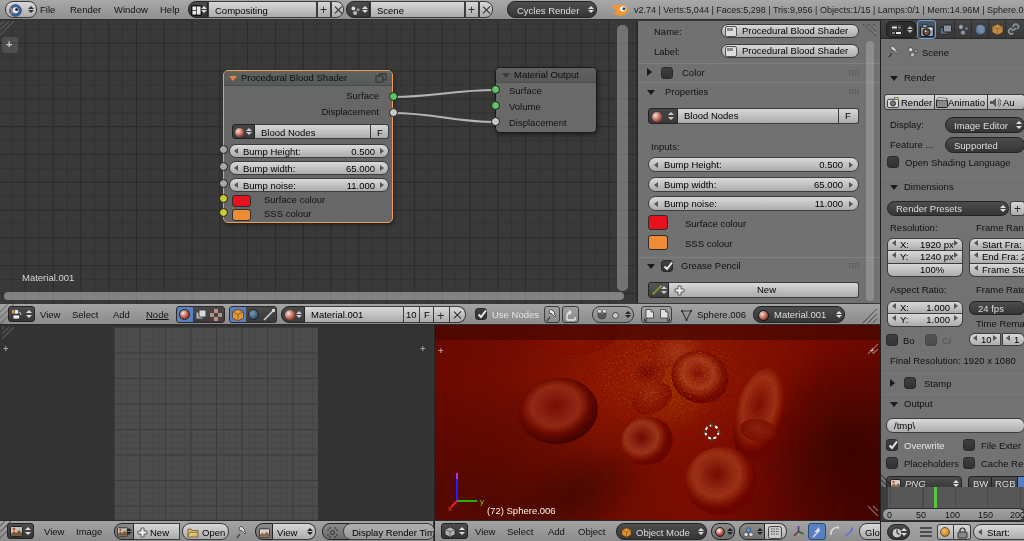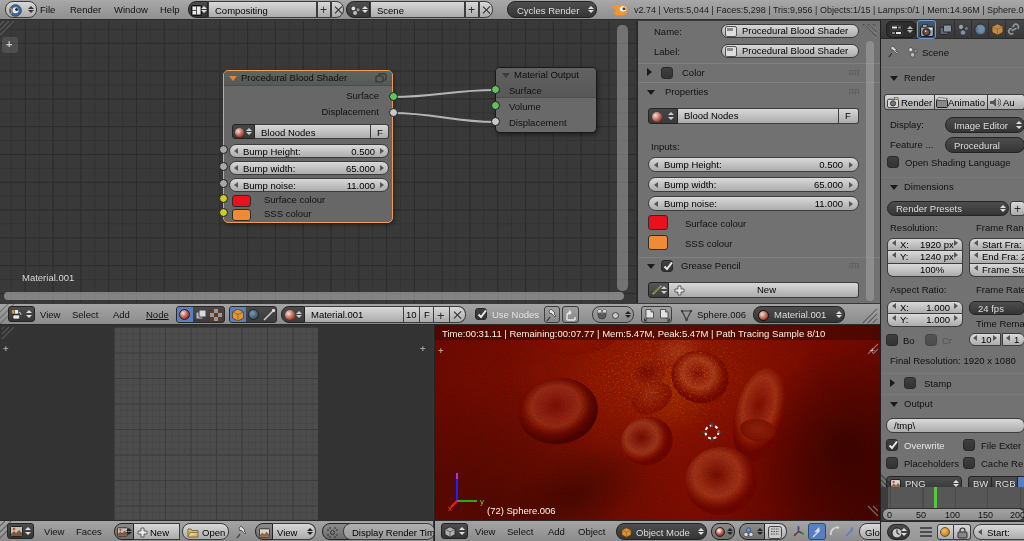--- a/index.html
+++ b/index.html
@@ -136,21 +136,21 @@
   <div class="abs" style="left:2px;top:16px;width:16px;height:16px;background:rgba(120,120,120,.35);border-radius:3px;">
     <div style="position:absolute;left:4px;top:1px;color:#ccc;font-size:11px;font-weight:bold;">+</div>
   </div>
 
   <svg class="abs" style="left:0;top:0;" width="637" height="282" viewBox="0 0 637 282">
     <path d="M 393,76 C 433,76 455,69 495,69" stroke="#b4b4b4" stroke-width="2" fill="none"></path>
     <path d="M 393,92 C 433,92 455,101 495,101" stroke="#b4b4b4" stroke-width="2" fill="none"></path>
   </svg>
 
   <div class="abs" style="left:495px;top:46px;width:102px;height:66px;background:#696969;border:1px solid #191919;border-radius:5px;box-shadow:1px 2px 4px rgba(0,0,0,.45);">
-    <div class="abs" style="left:0;top:0;right:0;height:30px;background:linear-gradient(180deg,#616161,#585858);border-radius:4px 4px 0 0;border-bottom:1px solid #4e4e4e;">
+    <div class="abs" style="left:0;top:0;right:0;height:15px;background:linear-gradient(180deg,#616161,#585858);border-radius:4px 4px 0 0;border-bottom:1px solid #4e4e4e;">
       <span style="position:absolute;left:6px;top:3px;font-size:8px;color:#3c3c3c;"><i class="ttd"></i></span>
       <span style="position:absolute;left:18px;top:1px;color:#0e0e0e;">Material Output</span>
     </div>
     <div class="txt" style="left:13px;top:17px;">Surface</div>
     <div class="txt" style="left:13px;top:33px;">Volume</div>
     <div class="txt" style="left:13px;top:49px;">Displacement</div>
   </div>
   <div class="sock" style="left:491px;top:64px;background:#5fc35f;"></div>
   <div class="sock" style="left:491px;top:80px;background:#5fc35f;"></div>
   <div class="sock" style="left:491px;top:96px;background:#c8c8c8;"></div>
@@ -482,21 +482,21 @@
         <rect x="0.5" y="0.5" width="12" height="10" rx="1" fill="#c8beb4" stroke="#222"></rect>
         <path d="M1,8 L4,5 L6,7 L9,4 L12,7 V10 H1 Z" fill="#7a5a3c"></path>
         <circle cx="4" cy="3" r="1.3" fill="#c04a3a"></circle>
       </svg>
     <span class="arrows">
         <span></span>
         <span></span>
       </span>
   </div>
   <div class="txt" style="left:44px;top:5px;">View</div>
-  <div class="txt" style="left:76px;top:5px;">Faces</div>
+  <div class="txt" style="left:76px;top:5px;">Image</div>
   <div class="dd" style="left:114px;top:2px;width:20px;height:17px;border-radius:8px 0 0 8px;background:linear-gradient(180deg,#8a8a8a,#6e6e6e);">
     <svg style="position:absolute;left:2px;top:3px;" width="11" height="10" viewBox="0 0 13 11">
         <rect x="0.5" y="0.5" width="12" height="10" rx="1" fill="#c8beb4" stroke="#222"></rect>
         <path d="M1,8 L4,5 L6,7 L9,4 L12,7 V10 H1 Z" fill="#7a5a3c"></path>
         <circle cx="4" cy="3" r="1.3" fill="#c04a3a"></circle>
       </svg>
     <span class="arrows" style="color:#222;right:1px;">
         <span></span>
         <span></span>
       </span>
@@ -600,21 +600,20 @@
       <mask id="m2">
           <ellipse cx="228" cy="48" rx="100" ry="62" fill="url(#fade)"></ellipse>
         </mask>
     </defs>
     <g mask="url(#m2)">
         <rect width="446" height="195" filter="url(#n2)" opacity="0.55"></rect>
       </g>
   </svg>
 
   <div class="abs" style="left:0;top:0;width:446px;height:15px;background:rgba(52,10,5,.72);"></div>
-  <div class="txt" style="left:7px;top:3px;color:#e8e2d8;">Time:00:31.11 | Remaining:00:07.77 | Mem:5.47M, Peak:5.47M | Path Tracing Sample 8/10</div>
 
   <div class="txt" style="left:3px;top:20px;color:rgba(255,255,255,.5);font-weight:bold;">+</div>
   <div class="txt" style="right:5px;top:20px;color:rgba(255,255,255,.5);font-weight:bold;">+</div>
 
   <svg class="abs" style="left:266px;top:96px;" width="22" height="22" viewBox="0 0 22 22">
     <circle cx="11" cy="11" r="6.5" fill="none" stroke="#e8e8e8" stroke-width="2" stroke-dasharray="3 2.5"></circle>
     <path d="M11,1 V6 M11,16 V21 M1,11 H6 M16,11 H21" stroke="#3a3a3a" stroke-width="1.6"></path>
   </svg>
 
   <svg class="abs" style="left:12px;top:145px;" width="50" height="42" viewBox="0 0 50 42">
@@ -815,21 +814,21 @@
   <div class="txt" style="left:9px;top:99px;">Display:</div>
   <div class="ddp" style="left:64px;top:97px;width:80px;height:16px;">
     <span style="position:absolute;left:8px;top:2px;">Image Editor</span>
     <span class="arrows" style="font-size:8px;line-height:5px;">
         <span></span>
         <span></span>
       </span>
   </div>
   <div class="txt" style="left:9px;top:119px;">Feature ...</div>
   <div class="ddp" style="left:64px;top:117px;width:80px;height:16px;">
-    <span style="position:absolute;left:8px;top:2px;">Procedural</span>
+    <span style="position:absolute;left:8px;top:2px;">Supported</span>
   </div>
   <div class="chk" style="left:6px;top:136px;"></div>
   <div class="txt" style="left:24px;top:137px;">Open Shading Language</div>
 
   <div class="sep" style="left:0;top:157px;width:144px;opacity:.6;"></div>
   <div class="txt" style="left:9px;top:162px;font-size:9px;color:#1a1a1a;"><i class="ttd"></i></div>
   <div class="txt" style="left:23px;top:161px;">Dimensions</div>
   <div class="ddp" style="left:6px;top:181px;width:122px;height:15px;text-align:right;">
     <span style="position:absolute;left:8px;top:1px;">Render Presets</span>
     <span class="arrows">
@@ -919,21 +918,21 @@
       </svg>
     </div>
   <div class="txt" style="left:23px;top:420px;color:#e6e6e6;">Overwrite</div>
   <div class="chk" style="left:82px;top:419px;"></div>
   <div class="txt" style="left:100px;top:420px;">File Exter</div>
   <div class="chk" style="left:5px;top:437px;"></div>
   <div class="txt" style="left:23px;top:438px;">Placeholders</div>
   <div class="chk" style="left:82px;top:437px;"></div>
   <div class="txt" style="left:100px;top:438px;">Cache Re</div>
 
-  <div class="ddp" style="left:5px;top:456px;width:76px;height:15px;border-radius:4px;">
+  <div class="ddp" style="left:5px;top:456px;width:76px;height:15px;border-radius:4px;font-style:italic;">
     <svg style="position:absolute;left:3px;top:2px;" width="11" height="11" viewBox="0 0 11 11">
         <rect x="0.5" y="0.5" width="10" height="10" rx="1.5" fill="#d8d0c8" stroke="#222"></rect>
         <path d="M1,7 L4,4.5 L6,6.5 L8,4 L10,6 V10 H1 Z" fill="#8a6a4a"></path>
         <circle cx="3.5" cy="3" r="1.2" fill="#c84a3a"></circle>
       </svg>
     <span style="position:absolute;left:18px;top:1px;">PNG</span>
     <span class="arrows">
         <span></span>
         <span></span>
       </span>

